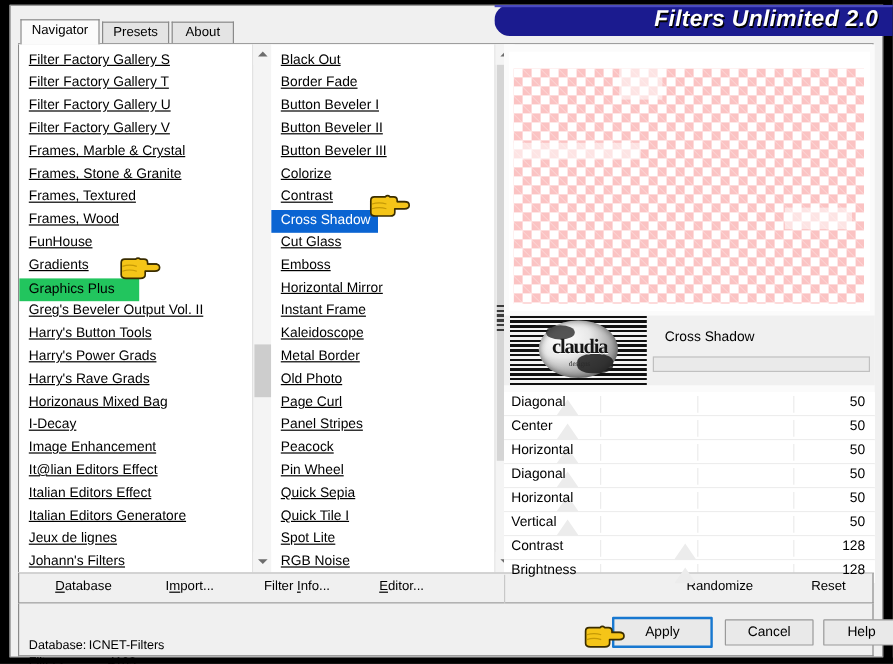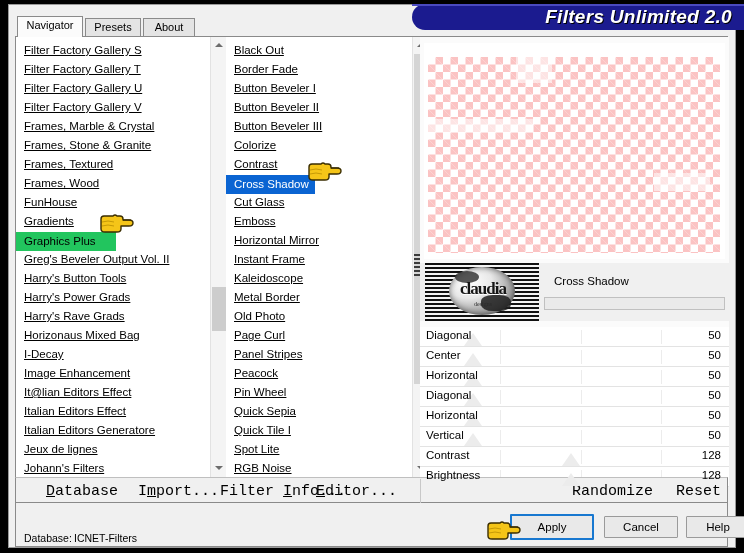--- a/index.html
+++ b/index.html
@@ -237,22 +237,22 @@
     background:#f0f0f0;
     border:1px solid #8a8a8a;
     border-top:1px solid #bfbfbf;
     box-sizing:border-box;
   }
   .cmdbar .sep{
     position:absolute;left:404px;top:1px;width:1px;height:24px;background:#c8c8c8;
   }
   .cmd{
     position:absolute;top:5px;
-    font-size:15px;color:#000;
-    font-family:Liberation Mono, monospace;
+    font-size:11px;color:#000;
+    font-family:Liberation Sans, sans-serif;
     white-space:nowrap;
   }
   .cmd u{text-decoration:underline;}
   
   .footer{
     position:absolute;left:15px;top:503px;width:713px;height:44px;
     background:#f0f0f0;
     border-left:1px solid #8a8a8a;
     border-right:1px solid #8a8a8a;
     border-bottom:1px solid #8a8a8a;

